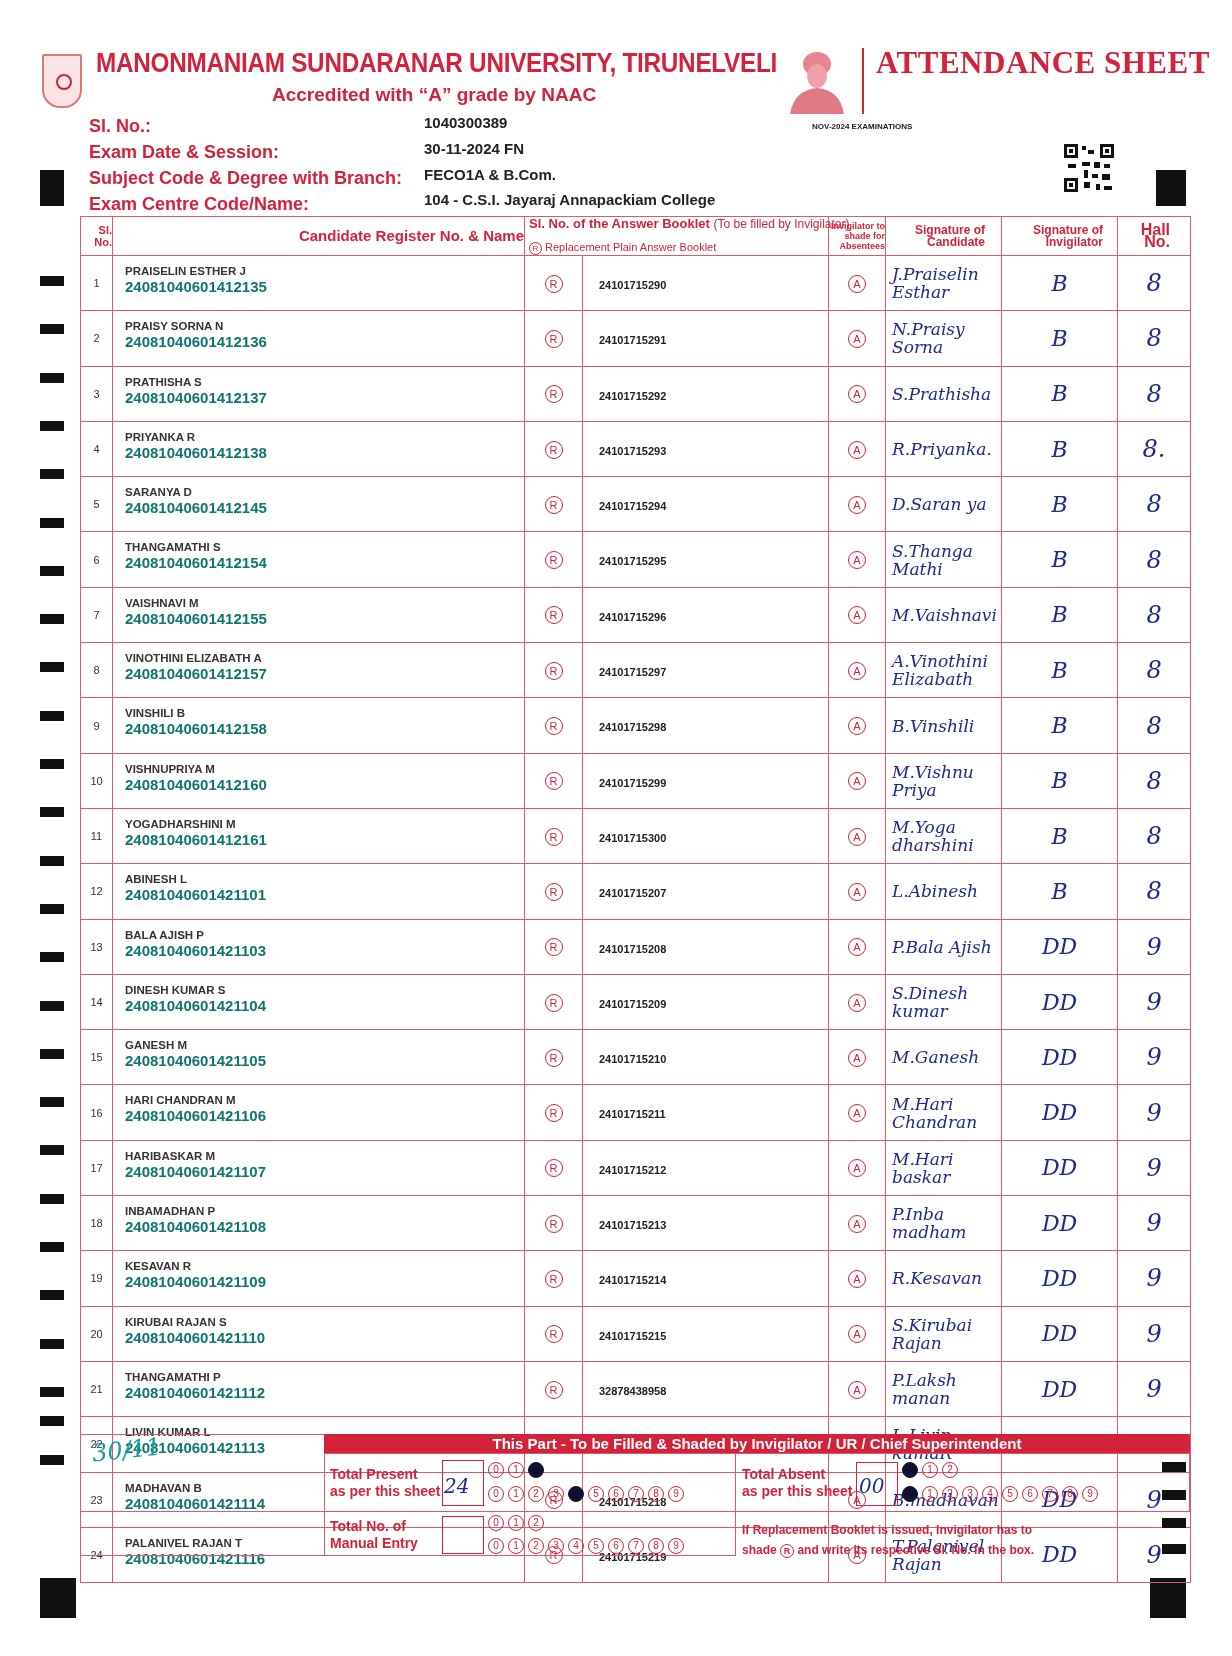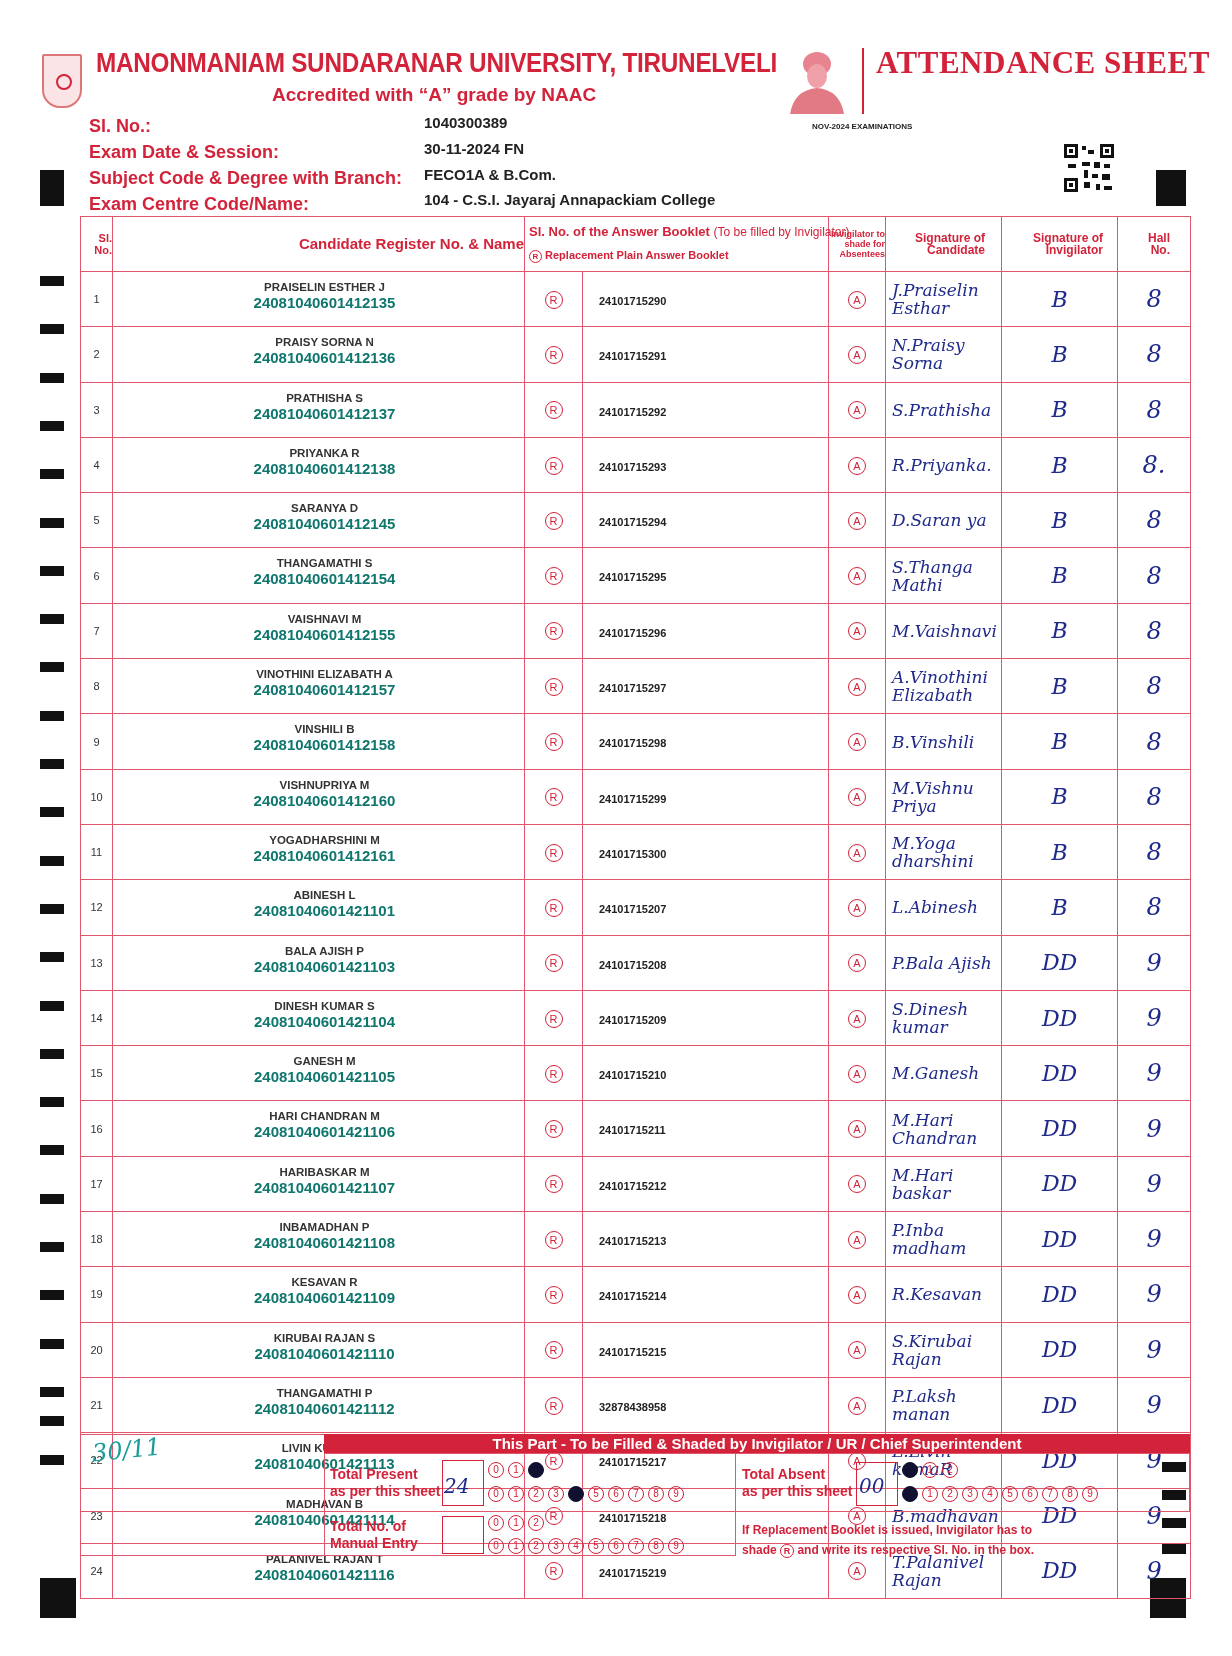--- a/index.html
+++ b/index.html
@@ -15,21 +15,21 @@
   .nov{left:812px;top:122px;font-size:8px;font-weight:bold;color:#222;}
   .qr{left:1064px;top:144px;width:50px;height:48px;}
   .hdrlbl{left:89px;font-size:18px;font-weight:bold;color:#d2233a;white-space:nowrap;}
   .hdrval{left:424px;font-size:15px;font-weight:bold;color:#222;white-space:nowrap;}
   .mark{background:#111;}
   table.main{position:absolute;left:80px;top:216px;width:1110px;border-collapse:collapse;table-layout:fixed;}
   table.main td, table.main th{border:1.4px solid #e0566a;padding:0;}
   table.main th{color:#d2233a;font-weight:bold;height:38px;vertical-align:middle;text-align:right;line-height:12px;}
   .row td{height:48.3px;vertical-align:top;}
   .sl{font-size:11px;text-align:center;vertical-align:middle !important;color:#333;}
-  .nm{padding-left:12px !important;text-align:center;}
+  .nm{padding-left:12px !important;}
   .nm .n{font-size:11.5px;font-weight:bold;color:#333;margin-top:9px;}
   .nm .r{font-size:15px;font-weight:bold;color:#0f766e;margin-top:1px;}
   .rc{text-align:center;vertical-align:middle !important;}
   .bubble{display:inline-block;width:16px;height:16px;border:1.2px solid #d2233a;border-radius:50%;color:#d2233a;font-size:11px;line-height:16px;text-align:center;box-sizing:content-box;}
   .bk{font-size:11px;font-weight:bold;padding-left:16px !important;}
   .bk div{margin-top:23px;}
   .sig{font-family:"DejaVu Serif",serif;font-style:italic;color:#1f2a8a;font-size:17px;line-height:18px;padding:3px 6px !important;vertical-align:middle !important;}
   .isig{text-align:center;vertical-align:middle !important;font-family:"DejaVu Serif",serif;font-style:italic;color:#1f2a8a;font-size:22px;}
   .hall{text-align:center;vertical-align:middle !important;font-family:"DejaVu Serif",serif;font-style:italic;color:#1f2a8a;font-size:24px;}
   .leftmark{position:absolute;left:40px;width:24px;height:10px;background:#111;}
@@ -108,26 +108,26 @@
       <col style="width:116px">
       <col style="width:116px">
       <col style="width:73px">
   </colgroup>
   <thead>
     <tr>
       <th style="font-size:11px">Sl. No.</th>
       <th style="font-size:15px">Candidate Register No. &amp; Name</th>
       <th colspan="2" style="text-align:left;padding-left:4px">
         <div style="font-size:13px;white-space:nowrap"><span>Sl. No. of the Answer Booklet</span> <span style="font-weight:normal;font-size:12px">(To be filled by Invigilator)</span></div>
-        <div style="font-weight:bold;font-size:11px;margin-top:11px;white-space:nowrap"><span class="bubble" style="width:11px;height:11px;line-height:11px;font-size:8px">R</span> <span>Replacement Plain Answer Booklet</span></div>
+        <div style="font-weight:normal;font-size:11px;margin-top:11px;white-space:nowrap"><span class="bubble" style="width:11px;height:11px;line-height:11px;font-size:8px">R</span> <span>Replacement Plain Answer Booklet</span></div>
       </th>
       <th style="font-size:9px;line-height:10px">Invigilator to shade for Absentees</th>
       <th style="font-size:12px;padding:0 16px">Signature of Candidate</th>
       <th style="font-size:12px;padding:0 14px">Signature of Invigilator</th>
-      <th style="font-size:12px;padding:8px 20px">Hall No.</th>
+      <th style="font-size:16px;padding:0 20px">Hall No.</th>
     </tr>
   </thead>
   <tbody id="tbody">
   <tr class="row">
     <td class="sl"><span>1</span></td>
     <td class="nm">
       <div class="n">PRAISELIN ESTHER J</div>
       <div class="r">24081040601412135</div>
     </td>
     <td class="rc"><span class="bubble">R</span></td>

